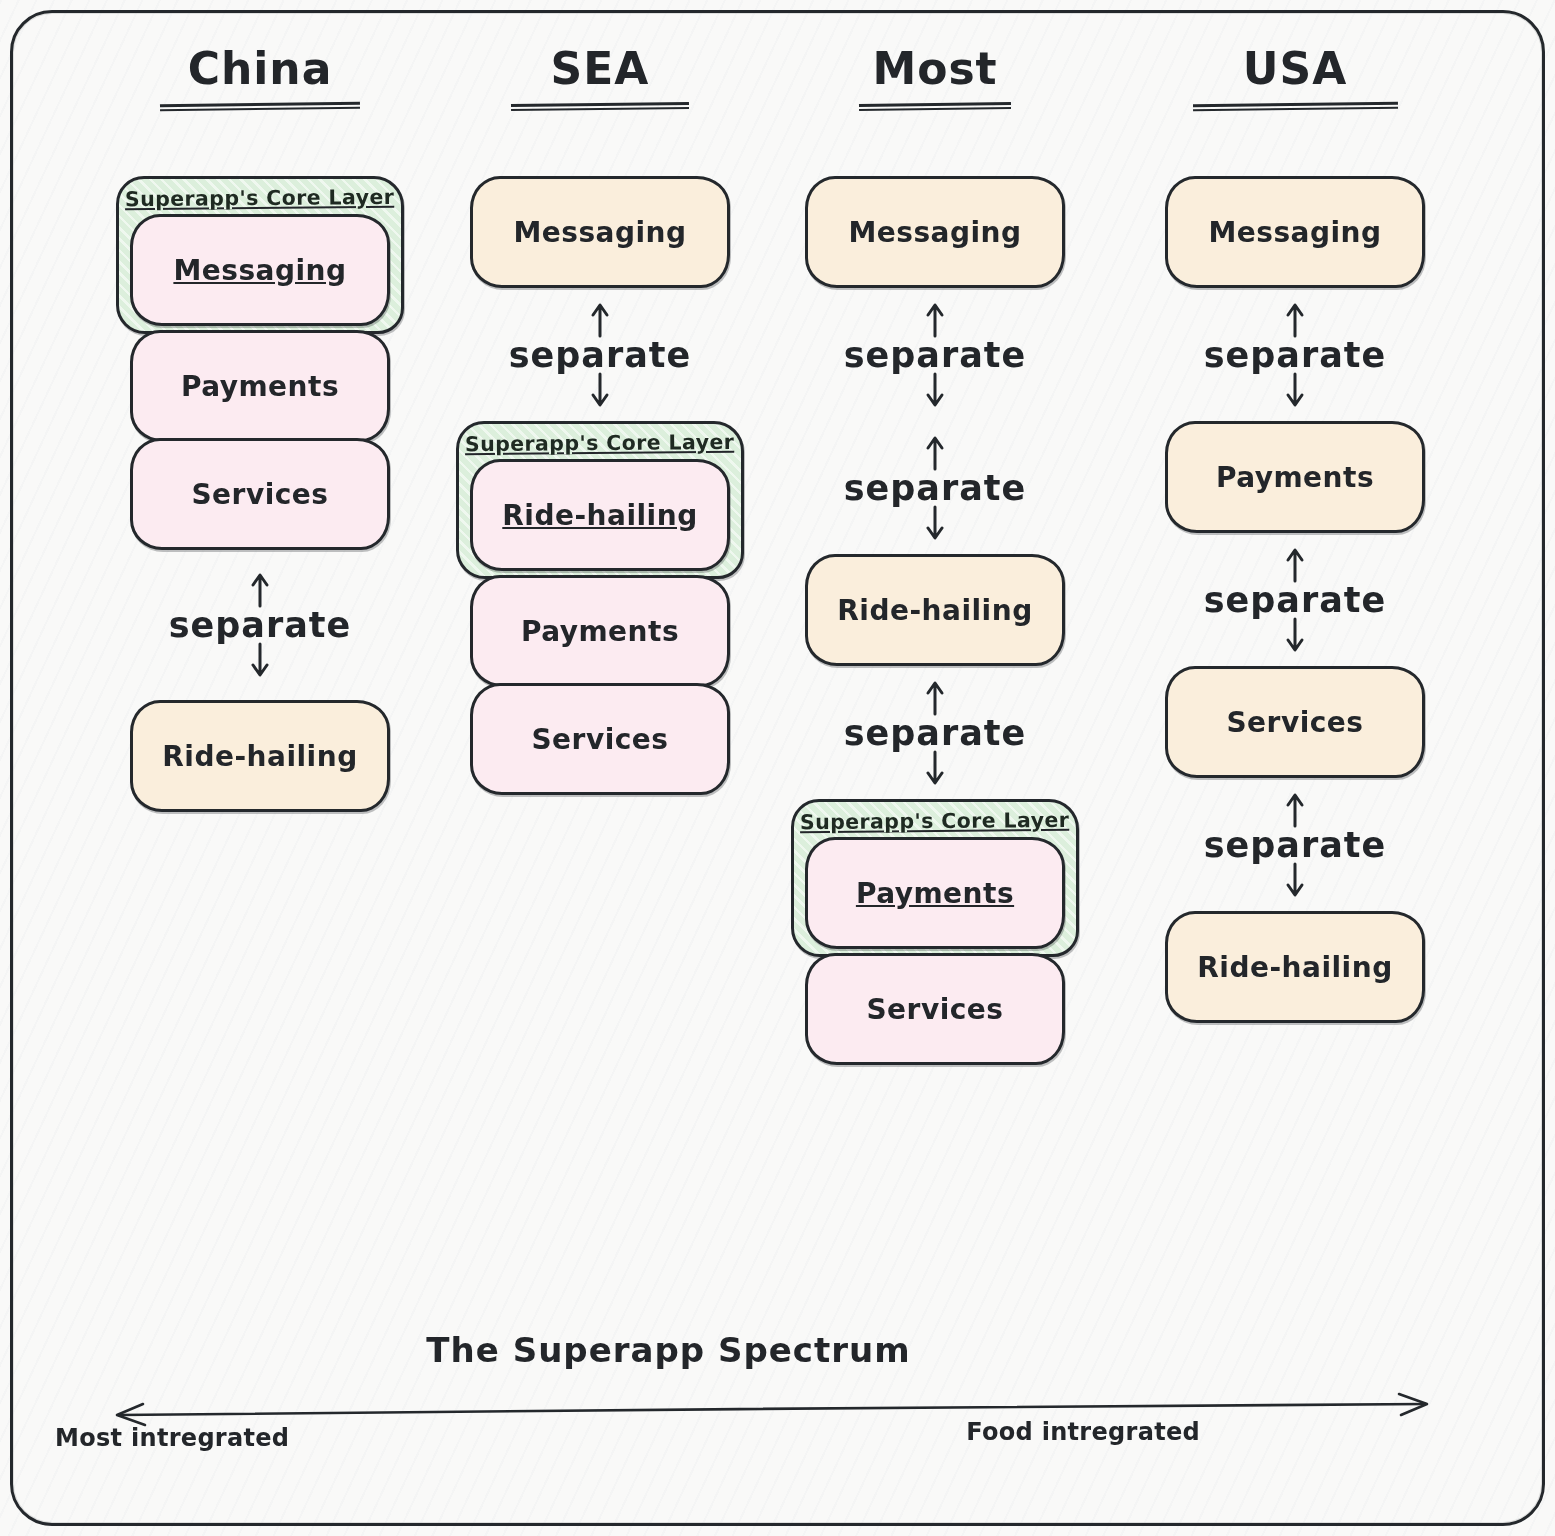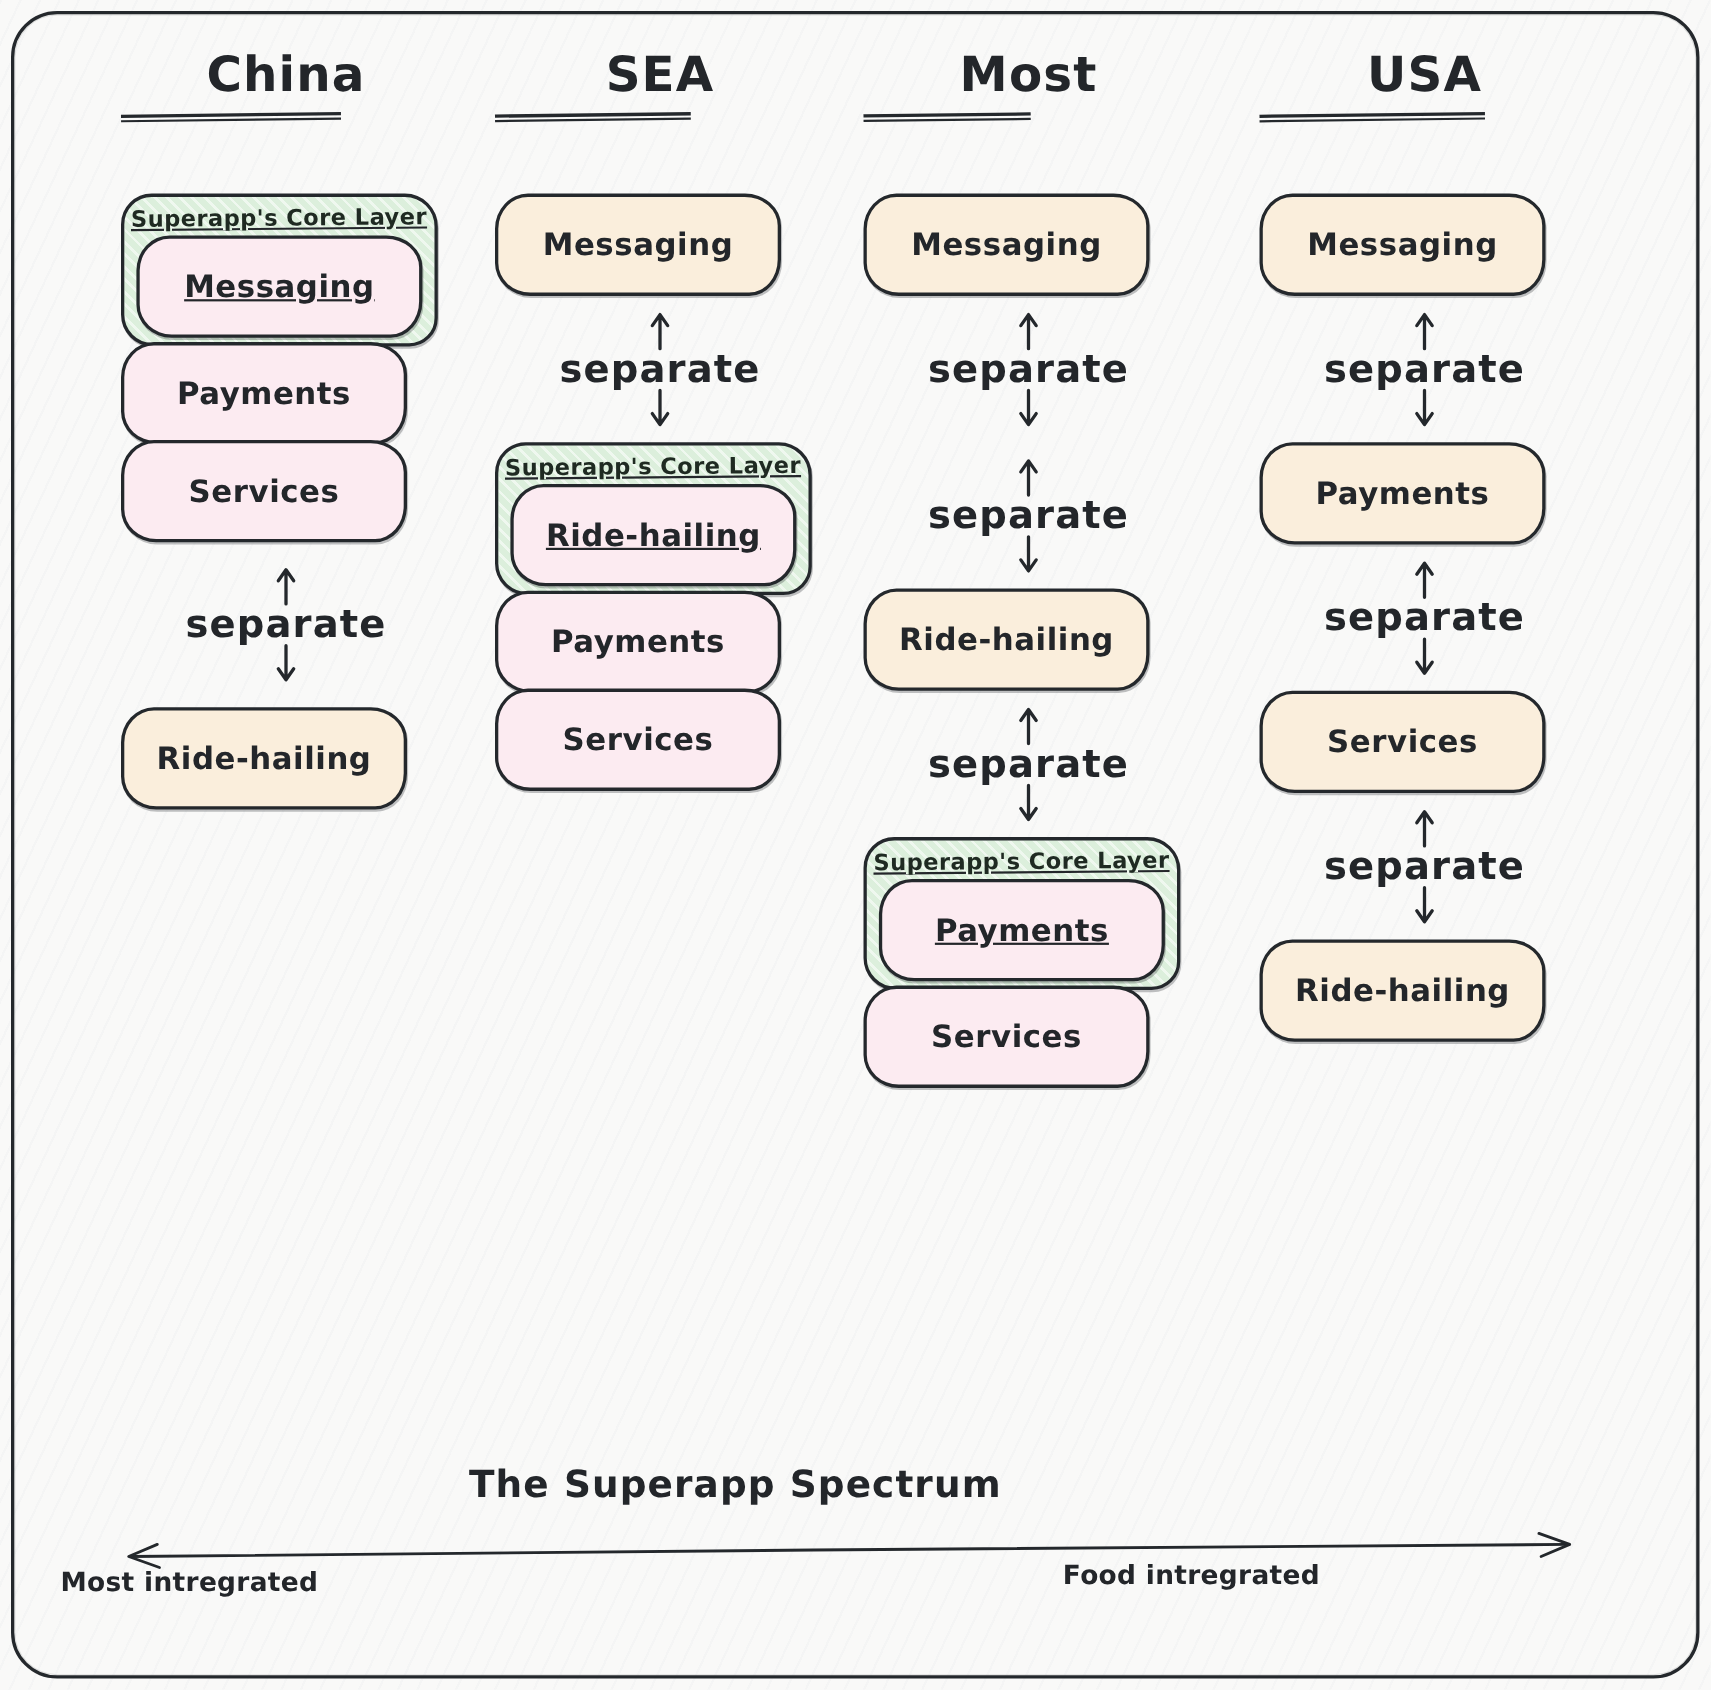--- a/index.html
+++ b/index.html
@@ -29,21 +29,21 @@
   }
   .frame{
     position:absolute;inset:10px;
     border:3.5px solid var(--stroke);
     border-radius:42px;
     box-shadow:0 0 0 1px rgba(36,40,44,0.12) inset;
   }
   
   .col{
     position:absolute;top:44px;width:300px;
-    display:flex;flex-direction:column;
+    display:flex;flex-direction:column;align-items:center;
   }
   .col-china{left:110px;}
   .col-sea{left:450px;}
   .col-india{left:785px;}
   .col-usa{left:1145px;}
   .col-header{
     font-size:44px;font-weight:600;letter-spacing:1px;
     line-height:50px;text-align:center;
   }
   .underline{
@@ -51,21 +51,21 @@
     border-top:3.5px solid var(--stroke);
     border-bottom:2px solid var(--stroke);
     transform:rotate(-0.7deg);
   }
   .ul-china{width:200px;}
   .ul-sea{width:178px;}
   .ul-india{width:152px;}
   .ul-usa{width:205px;}
 
   .box{
-    width:260px;height:93px;flex:none;
+    width:260px;height:112px;flex:none;
     border:3.5px solid var(--stroke);
     border-radius:30px 33px 29px 32px / 32px 29px 33px 30px;
     display:flex;align-items:center;justify-content:center;
     font-size:28px;font-weight:600;letter-spacing:0.5px;
     background:var(--tan-fill);
     box-shadow:1px 2px 0 0 rgba(36,40,44,0.28);
   }
   .box.pink{background:var(--pink-fill);}
   .box.tan{background:var(--tan-fill);}
   .stacked{margin-top:-4px;}

